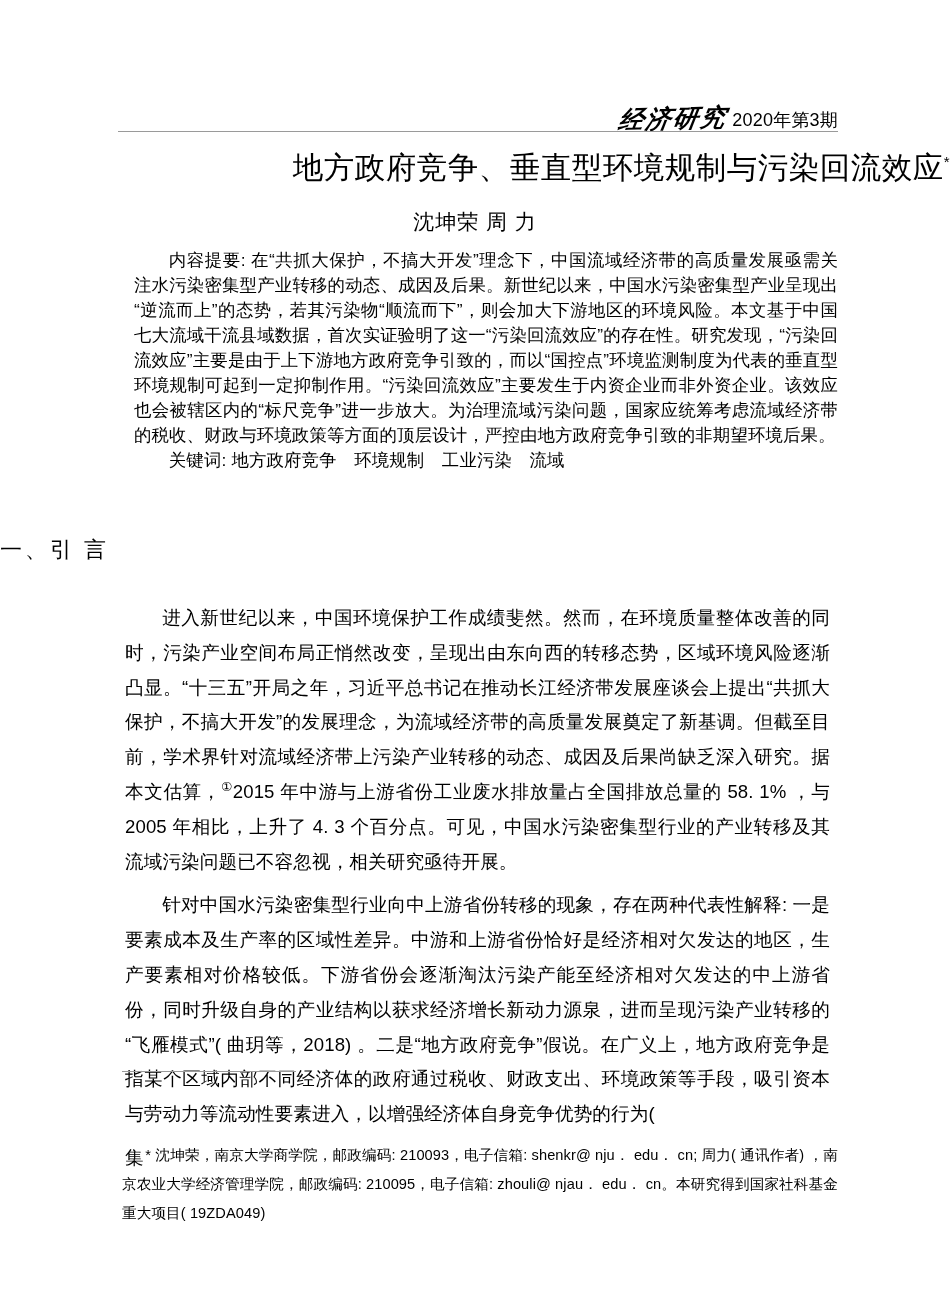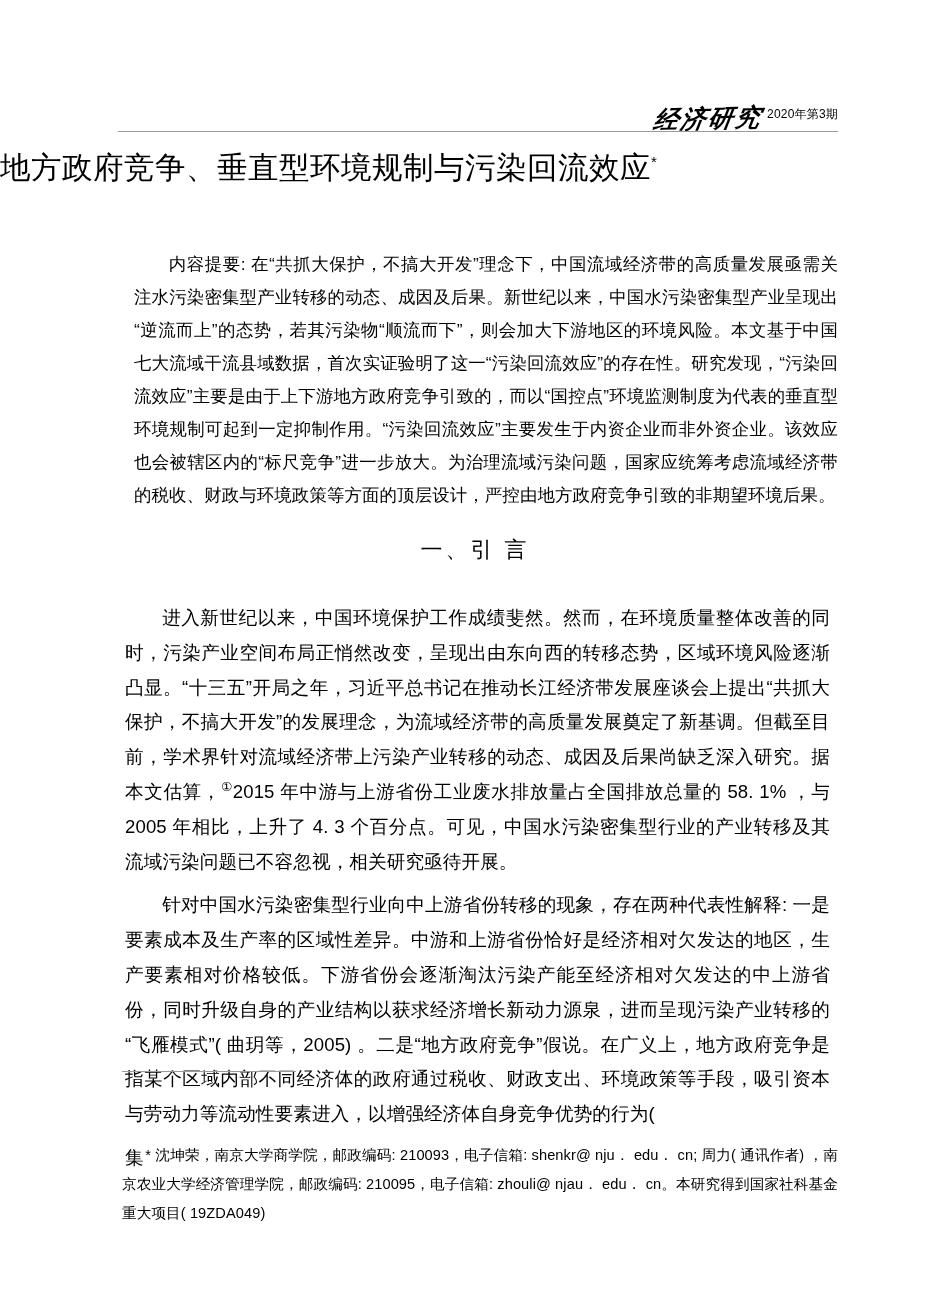--- a/index.html
+++ b/index.html
@@ -42,42 +42,42 @@
     font-family: "Liberation Serif", "DejaVu Serif", serif;
     font-size: 25px;
     font-weight: bold;
     font-style: italic;
     letter-spacing: 2px;
     line-height: 1;
     transform: skewX(-10deg) rotate(-1.5deg);
     padding-bottom: 1px;
   }
   .issue-label {
-    font-size: 12px;
+    font-size: 18px;
     line-height: 1;
-    padding-bottom: 12px;
+    padding-bottom: 3px;
     letter-spacing: 0.2px;
     white-space: nowrap;
   }
   .rule-head {
     position: absolute;
     left: 118px;
     top: 131px;
     width: 720px;
     height: 0;
     border-top: 1.6px solid #9a9a9a;
   }
 
   
   .doc-title {
     position: absolute;
     left: 0;
     top: 145px;
     width: 950px;
-    text-align: left;
+    text-align: right;
     font-size: 30.5px;
     line-height: 44px;
     letter-spacing: 0.5px;
     font-weight: normal;
     margin: 0;
     white-space: nowrap;
   }
   .doc-title .sup {
     font-size: 15px;
     vertical-align: super;
@@ -96,21 +96,21 @@
     letter-spacing: 1px;
   }
 
   
   .abstract-block {
     position: absolute;
     left: 134px;
     top: 248px;
     width: 704px;
     font-size: 17.4px;
-    line-height: 33px;
+    line-height: 25px;
     text-align: justify;
     text-justify: inter-ideograph;
     letter-spacing: 0.15px;
   }
   .abstract-block p {
     margin: 0;
   }
   .abstract-block .indent2 {
     text-indent: 2em;
   }
@@ -118,21 +118,20 @@
     margin-top: 0;
     text-indent: 2em;
   }
 
   
   .section-heading {
     position: absolute;
     left: 0;
     top: 534px;
     width: 950px;
-    text-align: center;
     font-size: 22px;
     line-height: 32px;
     letter-spacing: 3px;
     font-weight: normal;
     margin: 0;
   }
 
   
   .body-block {
     position: absolute;
@@ -190,30 +189,32 @@
 <div class="page">
 
   <div class="runhead">
     <span class="journal-logo">经济研究</span>
     <span class="issue-label">2020年第3期</span>
   </div>
   <div class="rule-head"></div>
 
   <h1 class="doc-title"><span>地方政府竞争、垂直型环境规制与污染回流效应</span><span class="sup">*</span></h1>
 
+  <div class="authors">沈坤荣 周 力</div>
 
   <div class="abstract-block">
     <p class="indent2">内容提要: 在“共抓大保护，不搞大开发”理念下，中国流域经济带的高质量发展亟需关注水污染密集型产业转移的动态、成因及后果。新世纪以来，中国水污染密集型产业呈现出“逆流而上”的态势，若其污染物“顺流而下”，则会加大下游地区的环境风险。本文基于中国七大流域干流县域数据，首次实证验明了这一“污染回流效应”的存在性。研究发现，“污染回流效应”主要是由于上下游地方政府竞争引致的，而以“国控点”环境监测制度为代表的垂直型环境规制可起到一定抑制作用。“污染回流效应”主要发生于内资企业而非外资企业。该效应也会被辖区内的“标尺竞争”进一步放大。为治理流域污染问题，国家应统筹考虑流域经济带的税收、财政与环境政策等方面的顶层设计，严控由地方政府竞争引致的非期望环境后果。</p>
+    <p class="keywords">关键词: 地方政府竞争　环境规制　工业污染　流域</p>
   </div>
 
   <h2 class="section-heading">一、引 言</h2>
 
   <div class="body-block">
     <p><span>进入新世纪以来，中国环境保护工作成绩斐然。然而，在环境质量整体改善的同时，污染产业空间布局正悄然改变，呈现出由东向西的转移态势，区域环境风险逐渐凸显。“十三五”开局之年，习近平总书记在推动长江经济带发展座谈会上提出“共抓大保护，不搞大开发”的发展理念，为流域经济带的高质量发展奠定了新基调。但截至目前，学术界针对流域经济带上污染产业转移的动态、成因及后果尚缺乏深入研究。据本文估算，</span><span class="fnref">①</span><span>2015 年中游与上游省份工业废水排放量占全国排放总量的 58. 1% ，与 2005 年相比，上升了 4. 3 个百分点。可见，中国水污染密集型行业的产业转移及其流域污染问题已不容忽视，相关研究亟待开展。</span></p>
-    <p><span>针对中国水污染密集型行业向中上游省份转移的现象，存在两种代表性解释: 一是要素成本及生产率的区域性差异。中游和上游省份恰好是经济相对欠发达的地区，生产要素相对价格较低。下游省份会逐渐淘汰污染产能至经济相对欠发达的中上游省份，同时升级自身的产业结构以获求经济增长新动力源泉，进而呈现污染产业转移的“飞雁模式”( 曲玥等，2005) 。二是“地方政府竞争”假说。在广义上，地方政府竞争是指某个区域内部不同经济体的政府通过税收、财政支出、环境政策等手段，吸引资本与劳动力等流动性要素进入，以增强经济体自身竞争优势的行为(</span></p>
+    <p><span>针对中国水污染密集型行业向中上游省份转移的现象，存在两种代表性解释: 一是要素成本及生产率的区域性差异。中游和上游省份恰好是经济相对欠发达的地区，生产要素相对价格较低。下游省份会逐渐淘汰污染产能至经济相对欠发达的中上游省份，同时升级自身的产业结构以获求经济增长新动力源泉，进而呈现污染产业转移的“飞雁模式”( 曲玥等，2018) 。二是“地方政府竞争”假说。在广义上，地方政府竞争是指某个区域内部不同经济体的政府通过税收、财政支出、环境政策等手段，吸引资本与劳动力等流动性要素进入，以增强经济体自身竞争优势的行为(</span></p>
     <p class="no-indent">集</p>
   </div>
 
   <div class="rule-foot"></div>
   <div class="footnote">
     <p>* 沈坤荣，南京大学商学院，邮政编码: 210093，电子信箱: shenkr@ nju． edu． cn; 周力( 通讯作者) ，南京农业大学经济管理学院，邮政编码: 210095，电子信箱: zhouli@ njau． edu． cn。本研究得到国家社科基金重大项目( 19ZDA049)</p>
   </div>
 
 </div>
 

